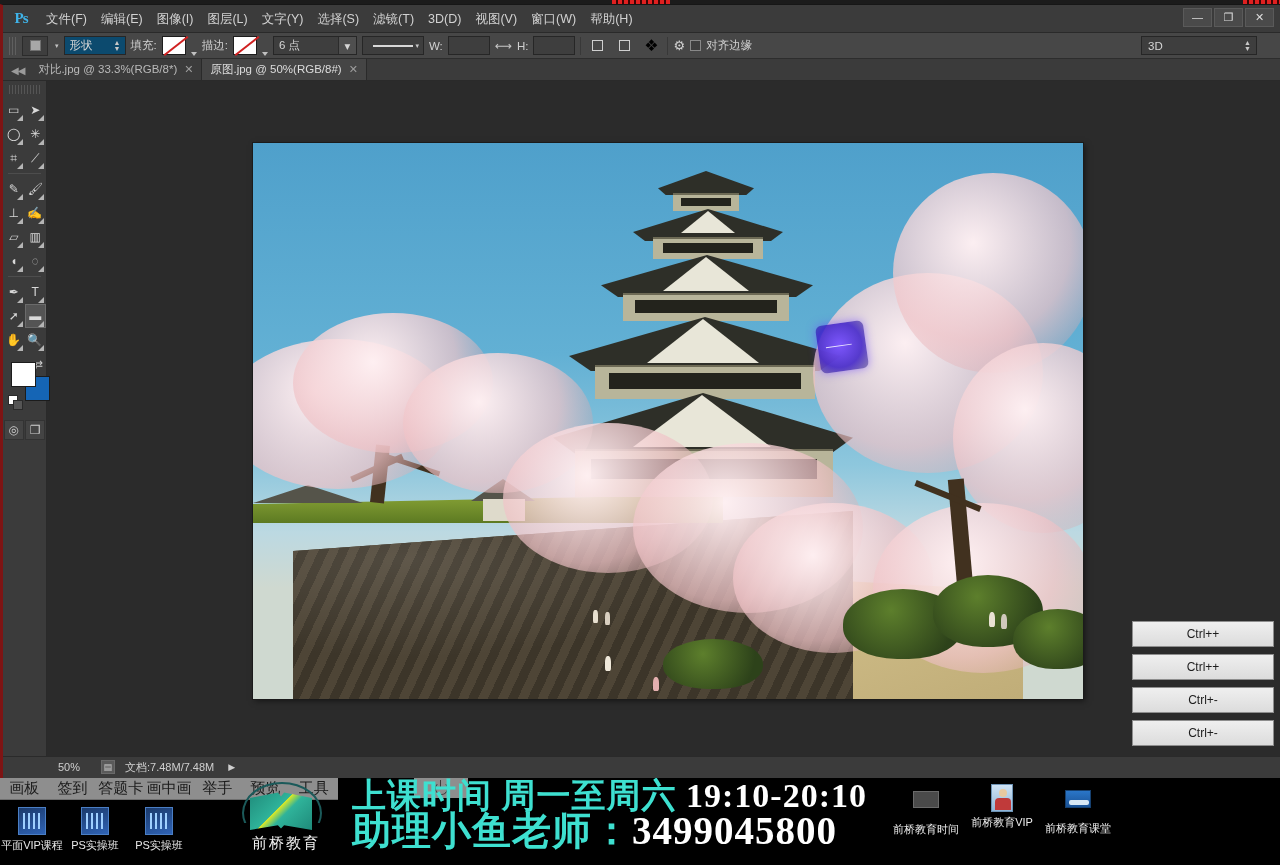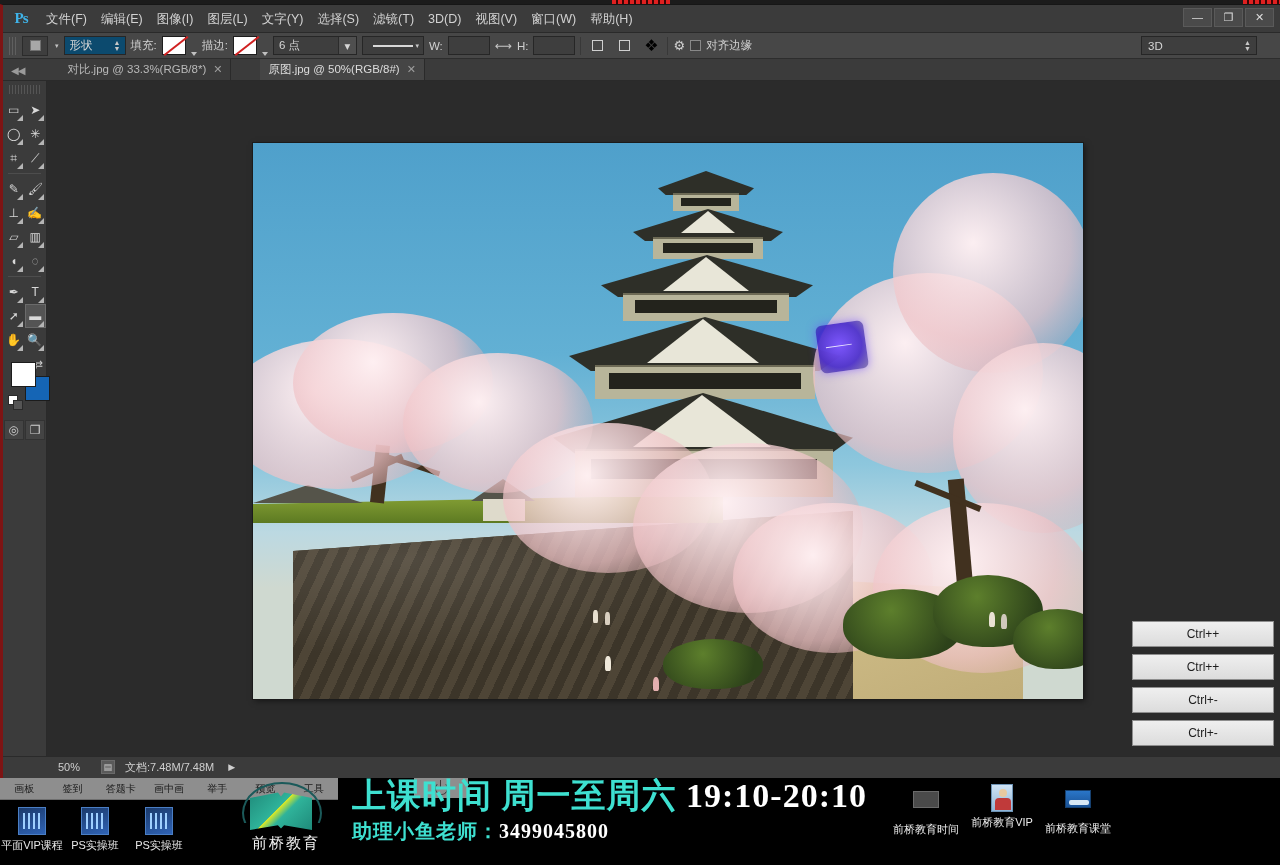--- a/index.html
+++ b/index.html
@@ -117,21 +117,21 @@
   
   .tabbar {
     position: relative; height: 22px; background: #3b3b3b;
     display:flex; align-items:flex-end; padding-left: 6px;
     border-bottom: 1px solid #2a2a2a;
   }
   .collapse-arrows { color:#9a9a9a; font-size:10px; padding: 0 6px 4px 2px; letter-spacing:-1px; }
   .doc-tab {
     height: 21px; display:flex; align-items:center; gap:7px;
     padding: 0 8px; font-size: 11.5px; color:#b9b9b9;
-    background:#3b3b3b; border-right:1px solid #2a2a2a;margin-left:29px;
+    background:#3b3b3b; border-right:1px solid #2a2a2a;
   }
   .doc-tab.active { background:#454545; color:#dcdcdc; }
   .tab-x { color:#9d9d9d; font-size:11px; }
 
   
   .workarea {
     position: relative; height: 675px; background:#2b2b2b;
     display:flex;
   }
   
@@ -268,21 +268,21 @@
   
   .desktop {
     position:absolute; left:0; top: 778px; width:1280px; height: 87px;
     background:#000; overflow:hidden;
   }
   .flyout-menu {
     position:absolute; left: 0px; top: 0px; width: 338px; height: 22px;
     background:#8e8e8e; display:flex; align-items:center;
     border-bottom:1px solid #6f6f6f;
   }
-  .flyout-item { flex:1; text-align:center; color:#1a1a1a; font-size:10px; white-space:nowrap; }
+  .flyout-item { flex:1; text-align:center; color:#1a1a1a; font-size:15px; white-space:nowrap; }
   .power-tab {
     position:absolute; left: 414px; top: 0px; width: 54px; height: 20px;
     background:#8e8e8e; display:flex; align-items:center; justify-content:center;
   }
   .power-ico { width:13px;height:13px; border:1.6px solid #3b3b3b; border-radius:50%;
     position:relative; border-top-color:transparent; }
   .power-ico::after { content:''; position:absolute; left:4.3px; top:-3px; width:1.6px; height:7px; background:#3b3b3b; }
 
   .dicon { position:absolute; text-align:center; width: 84px; }
   .dicon .glyph {
@@ -317,21 +317,21 @@
     color:#f2f2f2; font-size:15px; letter-spacing:2px; font-family:"Liberation Serif", serif; }
 
   .promo { position:absolute; left: 352px; top: 2px; width: 530px; }
   .promo-line1 {
     color:#3ee0d0; font-size:34px; font-weight:bold; white-space:nowrap;
     letter-spacing:1px; line-height:32px;
     font-family:"Liberation Serif", serif;
   }
   .promo-line1 .num { color:#ffffff; }
   .promo-line2 {
-    color:#3ee0d0; font-size:20px; font-weight:bold; white-space:nowrap;
+    color:#3ee0d0; font-size:39px; font-weight:bold; white-space:nowrap;
     letter-spacing:1px; line-height:38px;
     font-family:"Liberation Serif", serif;
   }
   .promo-line2 .num { color:#ffffff; }
 
   .tray-icons { position:absolute; left: 890px; top: 6px; display:flex; gap: 4px; }
   .tray-item { width: 72px; text-align:center; }
   .tray-item .glyph { width:26px; height:28px; margin: 0 auto 3px auto; }
   .tray-item .lbl { color:#ededed; font-size:11px; white-space:nowrap; }
   .ti-dark { width:26px;height:17px;background:#4a4a4a;border:1px solid #6a6a6a; margin-top:7px; }

